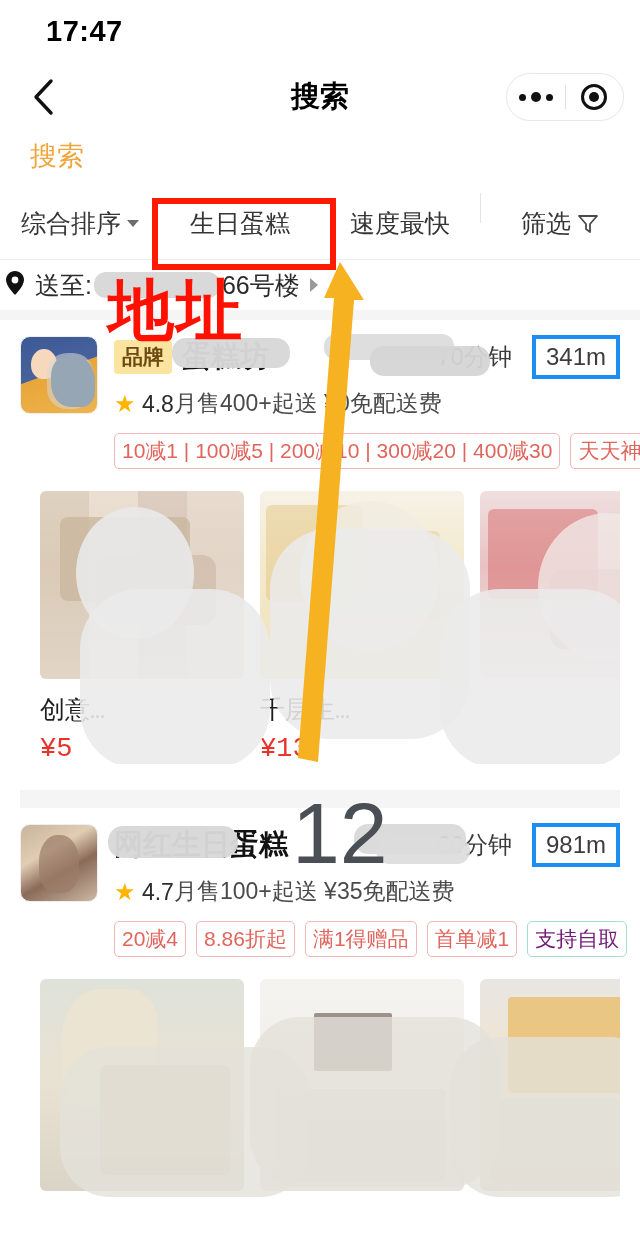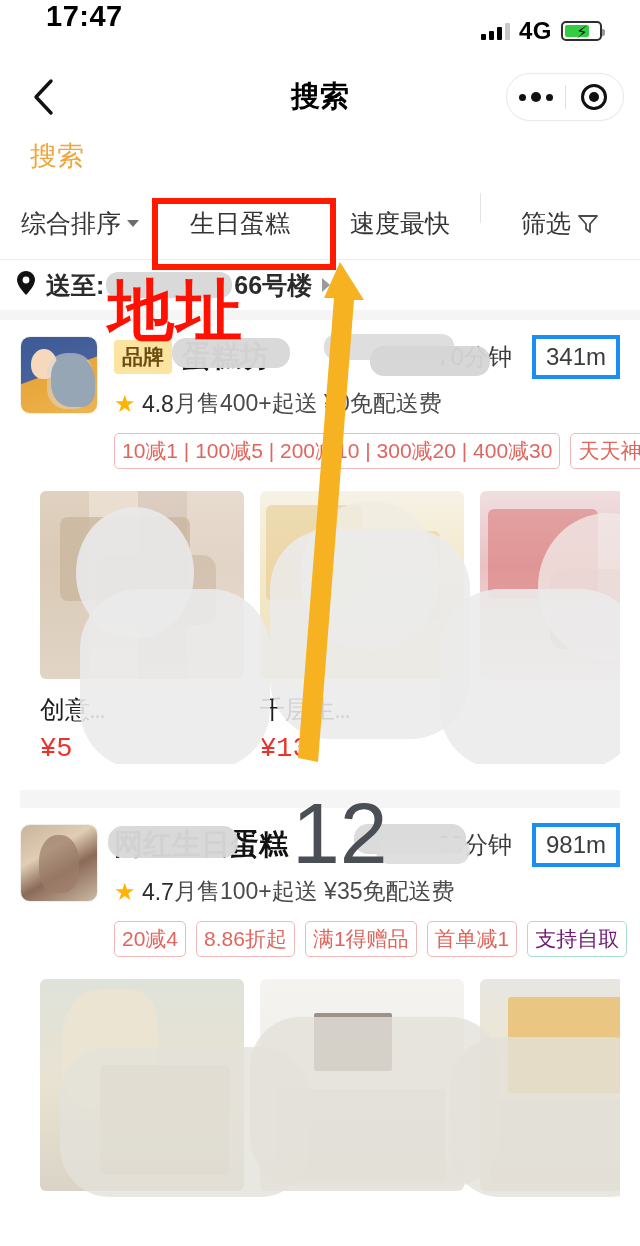--- a/index.html
+++ b/index.html
@@ -7,21 +7,21 @@
   body {
     font-family:"Liberation Sans","DejaVu Sans",sans-serif;
     background:#ffffff;
     position:relative;
     overflow:hidden;
     -webkit-font-smoothing:antialiased;
   }
 
   
   .statusbar{
-    height:62px; display:flex; 
+    height:62px; display:flex; align-items:center;
     justify-content:space-between; padding:0 38px 0 46px;
   }
   .clock{ font-size:29px; font-weight:bold; color:#000; letter-spacing:.5px; }
   .status-right{ display:flex; align-items:center; gap:9px; }
   .bars{ display:flex; align-items:flex-end; gap:3px; height:17px; }
   .bars i{ display:block; width:5px; background:#000; border-radius:1px; }
   .bars i:nth-child(1){ height:6px; }
   .bars i:nth-child(2){ height:9px; }
   .bars i:nth-child(3){ height:13px; }
   .bars i:nth-child(4){ height:17px; background:#c8c8c8; }
@@ -90,23 +90,22 @@
     flex:1; display:flex; align-items:center; justify-content:center; gap:6px;
     font-size:25px; color:#353535;
   }
   .divwrap{ position:relative; display:flex; flex:1; justify-content:center; }
   .vline{ position:absolute; left:0; top:-14px; width:1px; height:30px; background:#e3e3e3; }
   .caret{ width:0;height:0;border-left:6px solid transparent;border-right:6px solid transparent;border-top:7px solid #6c6c6c; }
   .funnel svg{ display:block; }
 
   
   .addrrow{
-    height:60px; display:flex; align-items:center; gap:10px; padding:0 16px;
+    height:60px; display:flex; align-items:center; gap:10px; padding:0 5px;
     border-bottom:10px solid #f5f5f5;
-    font-weight:bold;
   }
   .addr-txt{ font-size:25px; color:#2b2b2b; display:flex; align-items:center; gap:2px; }
   .blurchip{
     display:inline-block; background:#d9d9d9; border-radius:12px; height:26px;
     vertical-align:middle;
   }
   .addr-arrow{ width:0;height:0;border-top:7px solid transparent;border-bottom:7px solid transparent;border-left:8px solid #9a9a9a; }
 
   
   .card{ padding:16px 20px 0 20px; background:#fff; }
@@ -185,33 +184,20 @@
   .watermark{
     position:absolute; z-index:43; font-size:86px; color:#4a4f55; font-weight:400;
     line-height:1; pointer-events:none; font-family:"Liberation Sans",sans-serif;
   }
 </style>
 </head>
 <body>
 
 <div class="statusbar">
   <div class="clock">17:47</div>
-  <div class="status-right">
-    <div class="bars">
-        <i></i>
-        <i></i>
-        <i></i>
-        <i></i>
-      </div>
-    <div class="net">4G</div>
-    <div class="batt">
-      <div class="fill"></div>
-        <div class="bolt">⚡</div>
-    </div>
-  </div>
 </div>
 
 <div class="navbar">
   <div class="back">
     <svg width="22" height="38" viewBox="0 0 22 38">
         <polyline points="19,3 4,19 19,35" fill="none" stroke="#111" stroke-width="3.4" stroke-linecap="round" stroke-linejoin="round"></polyline>
       </svg>
   </div>
   <div class="nav-title">搜索</div>
   <div class="capsule">

